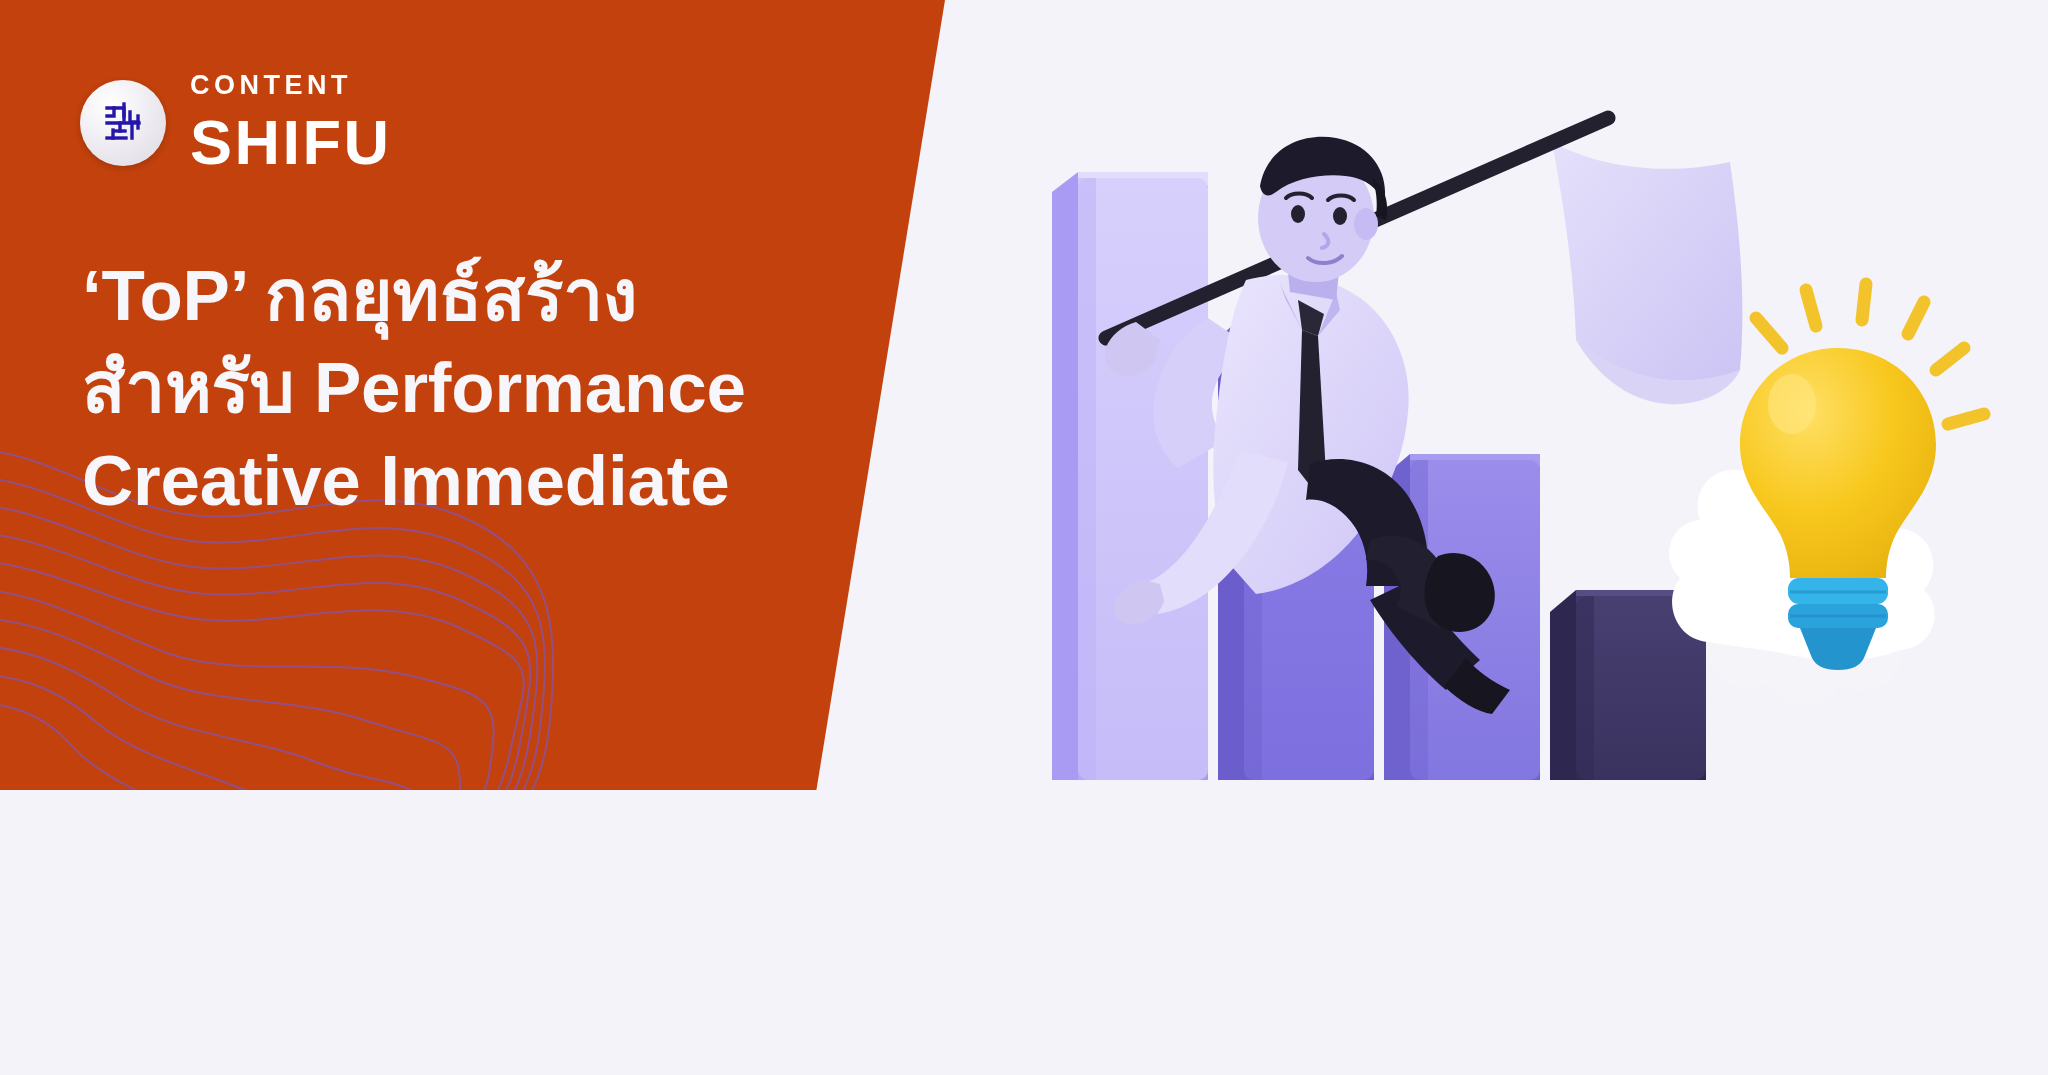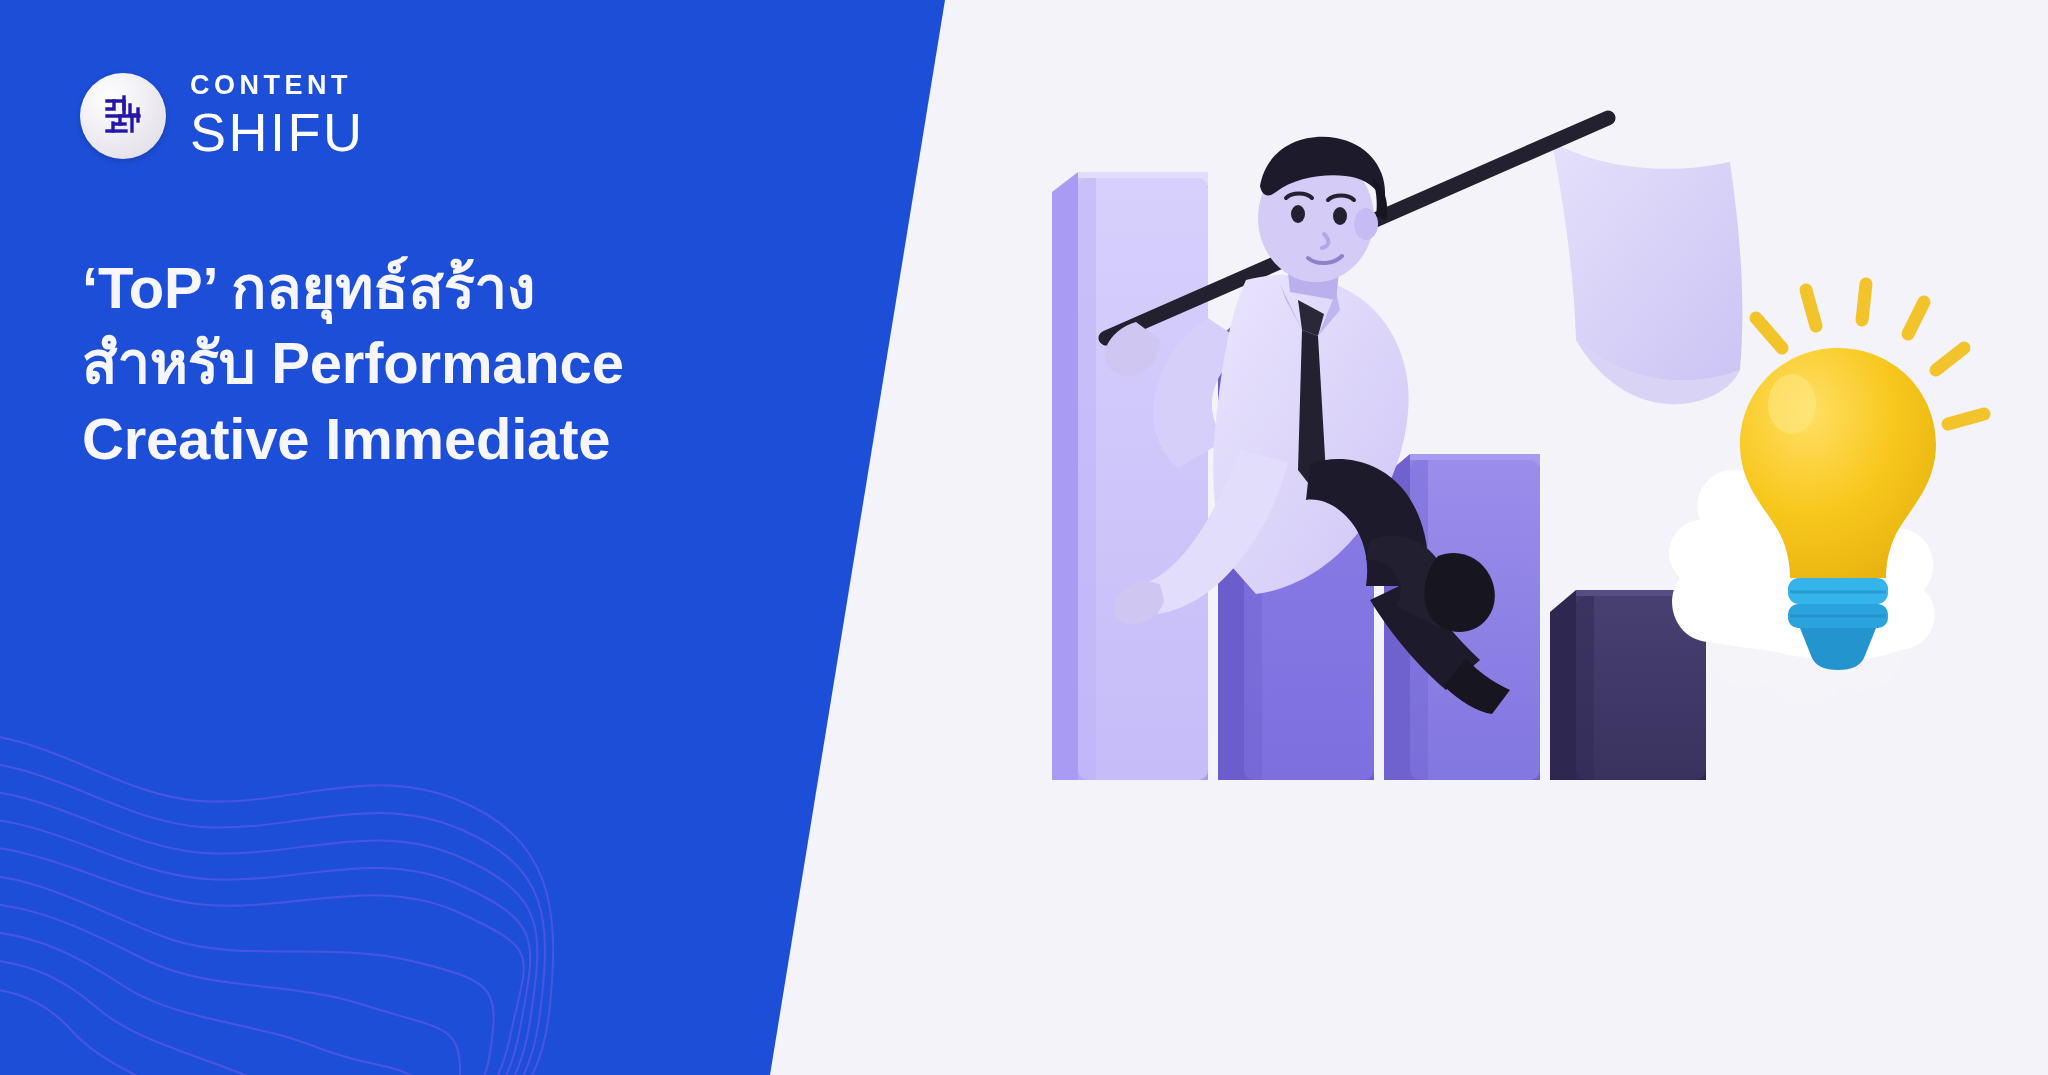--- a/index.html
+++ b/index.html
@@ -12,22 +12,22 @@
   #stage {
     position:relative;
     width:2048px; height:1075px;
     background:#F4F3FA;
     overflow:hidden;
   }
 
   
   .left-panel {
     position:absolute; left:0; top:0;
-    width:1080px; height:1075px;
-    background:#1d4ed8;
+    width:1080px; height:790px;
+    background:#c2410c;
     clip-path:polygon(0 0, 945px 0, 770px 1075px, 0 1075px);
     overflow:hidden;
   }
   .contour-wrap {
     position:absolute; left:-40px; bottom:-30px;
     width:620px; height:400px;
     opacity:.55;
     pointer-events:none;
   }
 
@@ -43,30 +43,30 @@
     display:flex; align-items:center; justify-content:center;
     flex:0 0 auto;
     box-shadow:0 2px 6px rgba(0,0,0,.18);
   }
   .logo-type { display:flex; flex-direction:column; line-height:1; }
   .logo-content {
     color:#ffffff; font-size:27px; font-weight:bold;
     letter-spacing:4.5px;
   }
   .logo-shifu {
-    color:#ffffff; font-size:54px; font-weight:normal;
-    letter-spacing:2.5px; margin-top:6px;
+    color:#ffffff; font-size:63px; font-weight:bold;
+    letter-spacing:2.5px; margin-top:12px;
   }
 
   
   .headline {
     position:absolute; left:82px; top:250px;
     width:700px;
     color:#F7F6FB;
-    font-size:58px;
+    font-size:71px;
     font-weight:bold;
     line-height:1.30;
     letter-spacing:-0.2px;
     z-index:5;
   }
   .headline .ln { display:block; white-space:nowrap; }
 
   
   .illustration {
     position:absolute; left:1040px; top:0;

